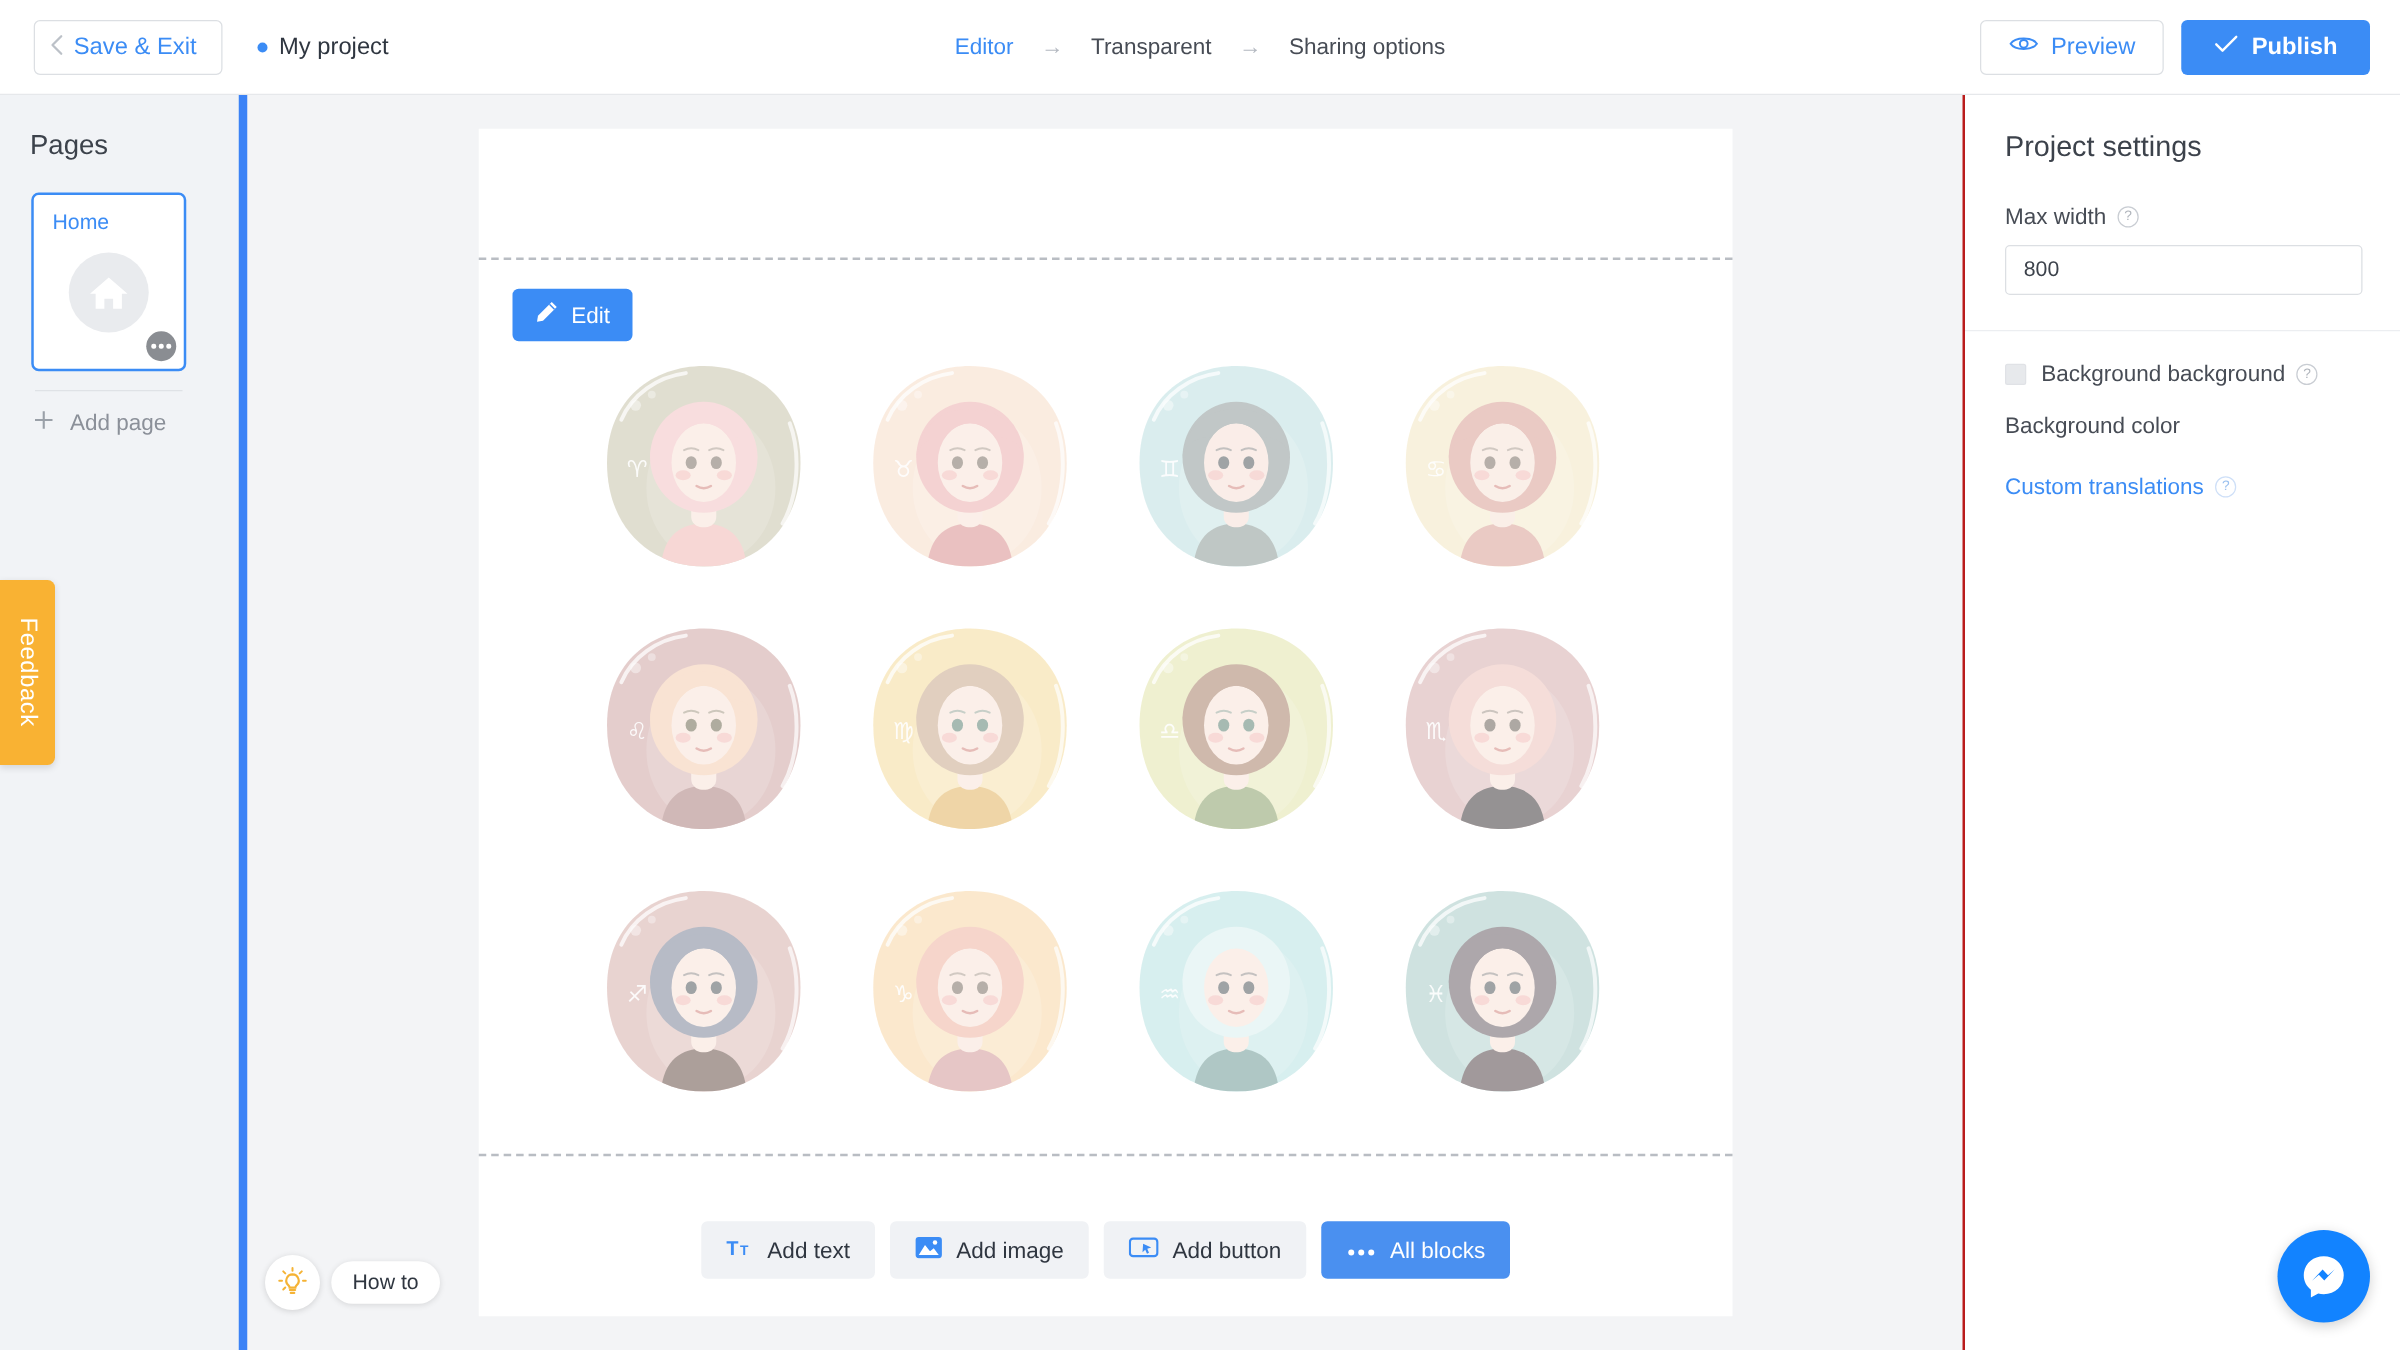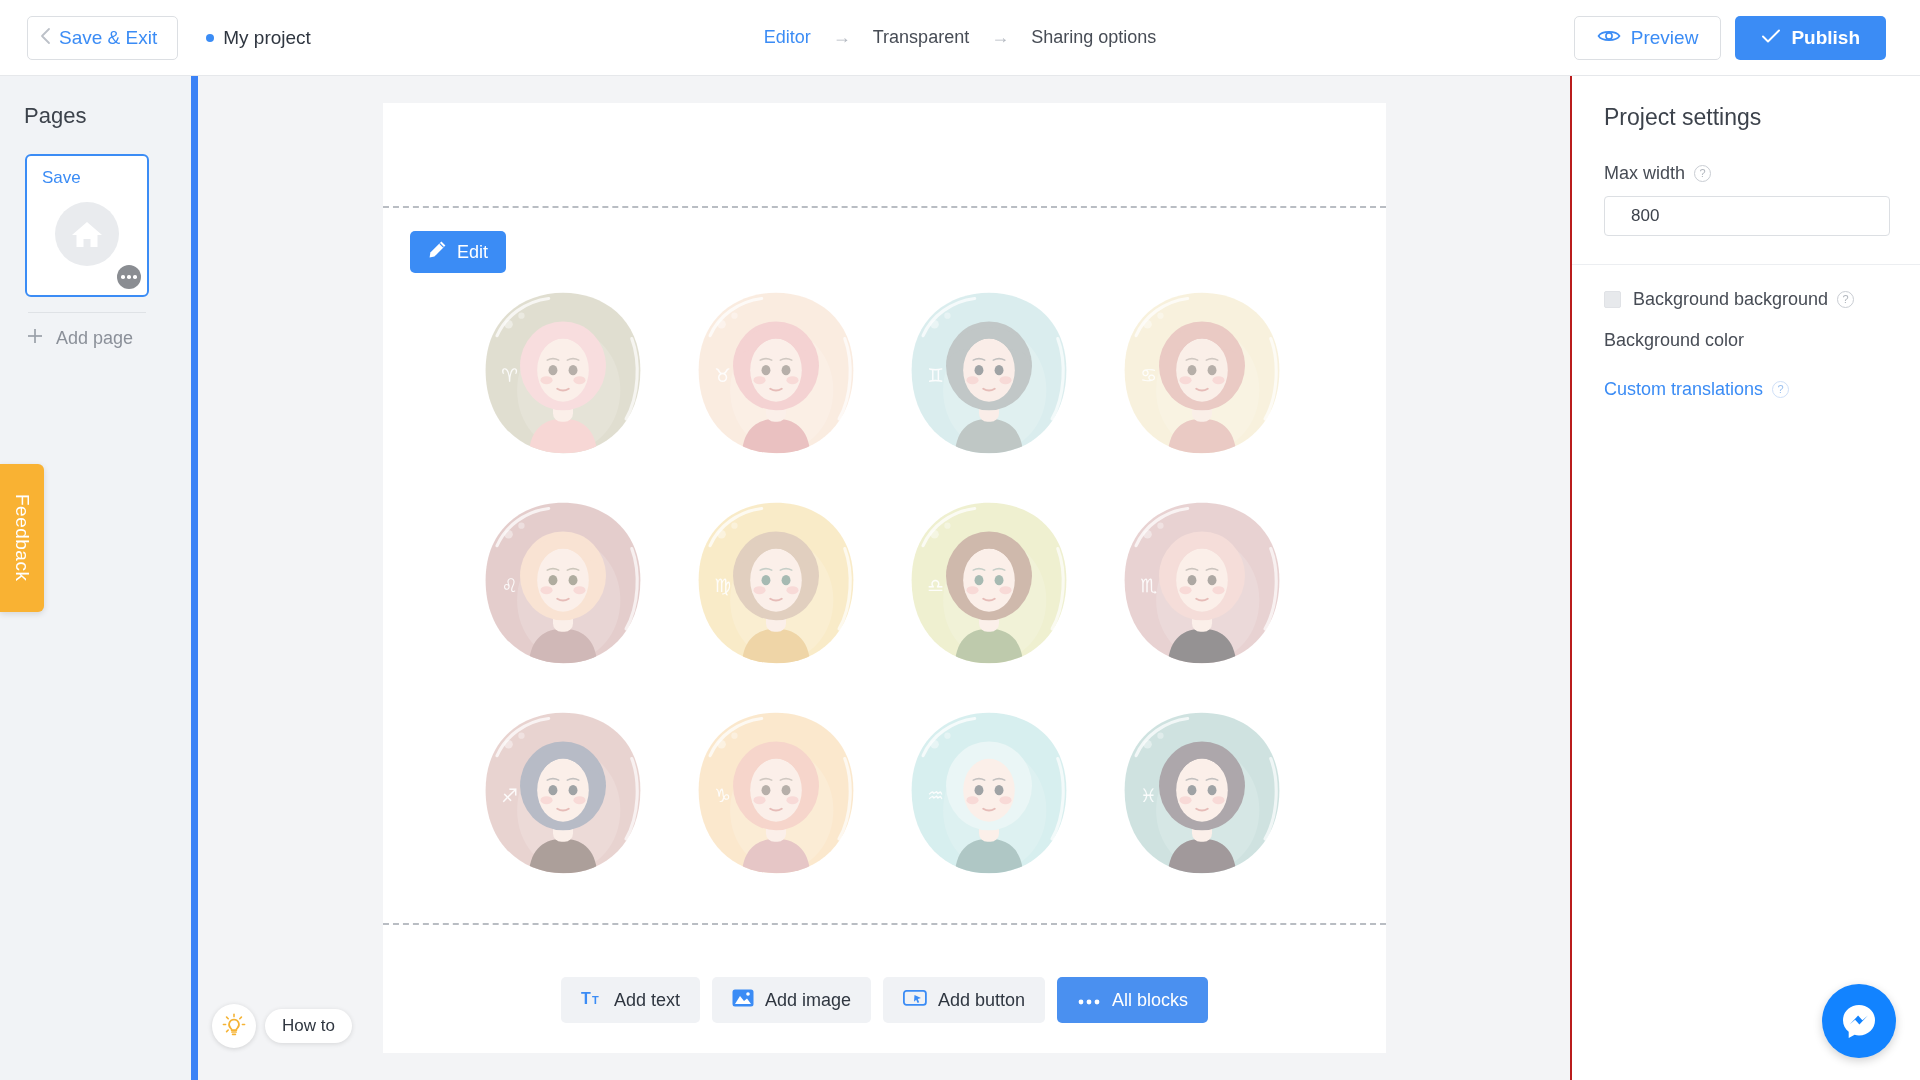--- a/index.html
+++ b/index.html
@@ -42,21 +42,21 @@
 
   .breadcrumb {
     position: absolute; left: 50%; transform: translateX(-50%);
     display: flex; align-items: center; gap: 22px;
   }
   .crumb { font-size: 18px; color: #474c55; cursor: pointer; white-space: nowrap; }
   .crumb.active { color: #3b8cf5; }
   .crumb-arrow { color: #b3b8c0; font-size: 18px; }
 
   .top-right {
-    position: absolute; right: 34px;
+    position: absolute; right: 24px;
     display: flex; align-items: center; gap: 14px; text-align: center;
   }
   .preview-btn {
     height: 44px; padding: 0 22px;
     border: 1px solid #dcdfe3; border-radius: 5px;
     background: #fff; color: #3b8cf5; font-size: 19px;
     display: flex; align-items: center; gap: 10px; cursor: pointer;
   }
   .publish-btn {
     height: 44px; padding: 0 26px;
@@ -143,21 +143,21 @@
   .qmark {
     width: 17px; height: 17px; border-radius: 50%;
     border: 1px solid #c9cdd3; color: #b1b6bd;
     font-size: 11px; line-height: 15px; text-align: center;
     display: inline-block;
   }
   .rp-input {
     margin: 12px 0 0 32px;
     width: 286px; height: 40px;
     border: 1px solid #dcdfe3; border-radius: 4px;
-    padding: 0 26px; font-size: 17px; color: #3c424b;
+    padding: 0 14px; font-size: 17px; color: #3c424b;
     font-family: "Liberation Sans", sans-serif;
     background: #fff;
   }
   .rp-divider { margin: 28px 0 0 0; width: 350px; height: 1px; background: #eceef1; }
   .rp-checkrow {
     margin: 24px 0 0 32px;
     display: flex; align-items: center; gap: 12px;
   }
   .chkbox {
     width: 17px; height: 17px; border-radius: 2px;
@@ -327,21 +327,21 @@
       </span>
       <span>Publish</span>
     </div>
   </div>
 </div>
 
 <div class="sidebar">
   <div class="pages-title">Pages</div>
 
   <div class="page-card">
-    <span class="pname">Save</span>
+    <span class="pname">Home</span>
     <span class="home-circle">
       <svg width="36" height="32" viewBox="0 0 36 32">
         <path d="M18 4 L33 17 L28.5 17 L28.5 29 L21.5 29 L21.5 21 L14.5 21 L14.5 29 L7.5 29 L7.5 17 L3 17 Z" fill="#ffffff"></path>
       </svg>
     </span>
     <span class="page-dots">
       <i></i>
         <i></i>
         <i></i>
     </span>

